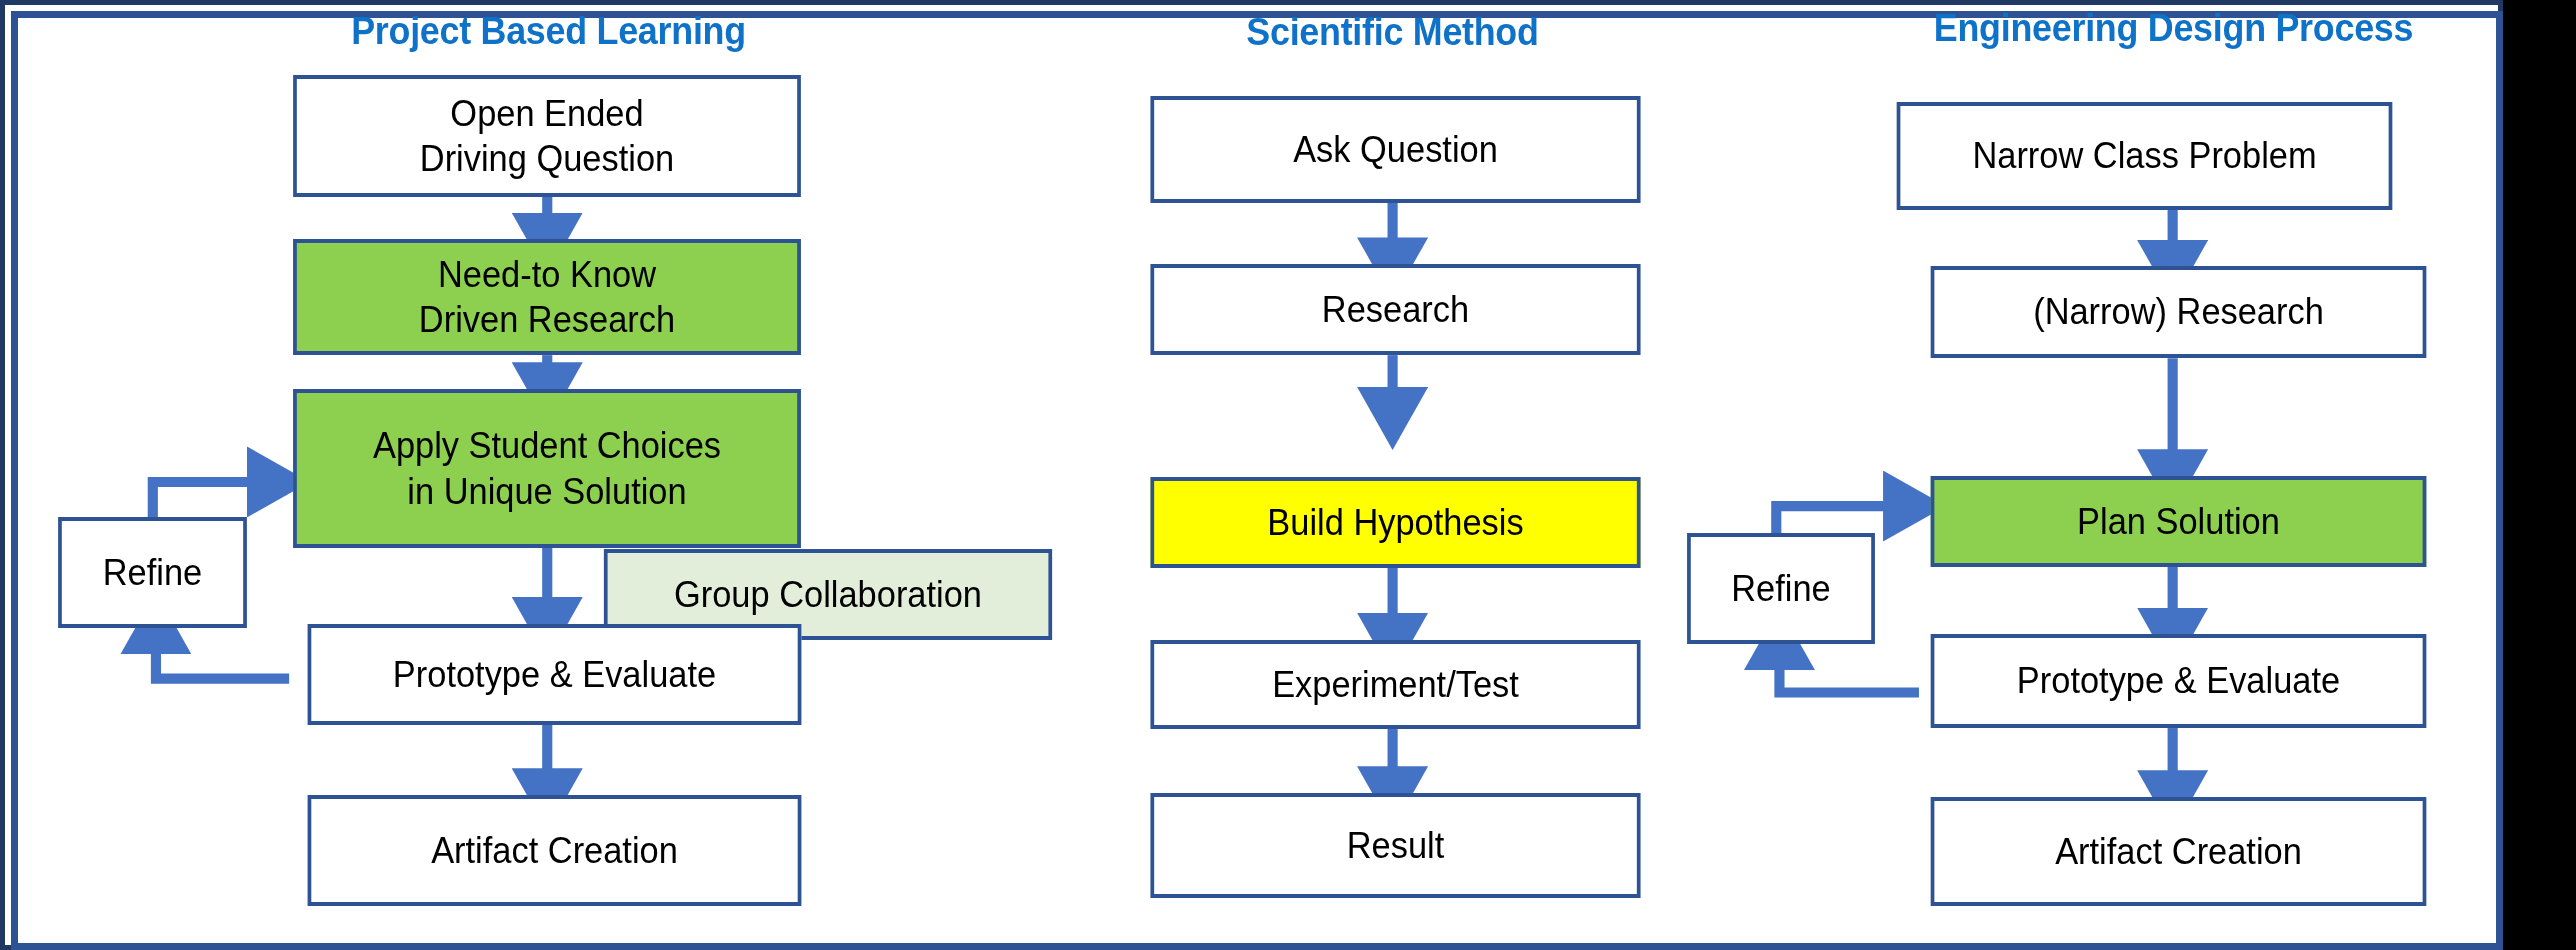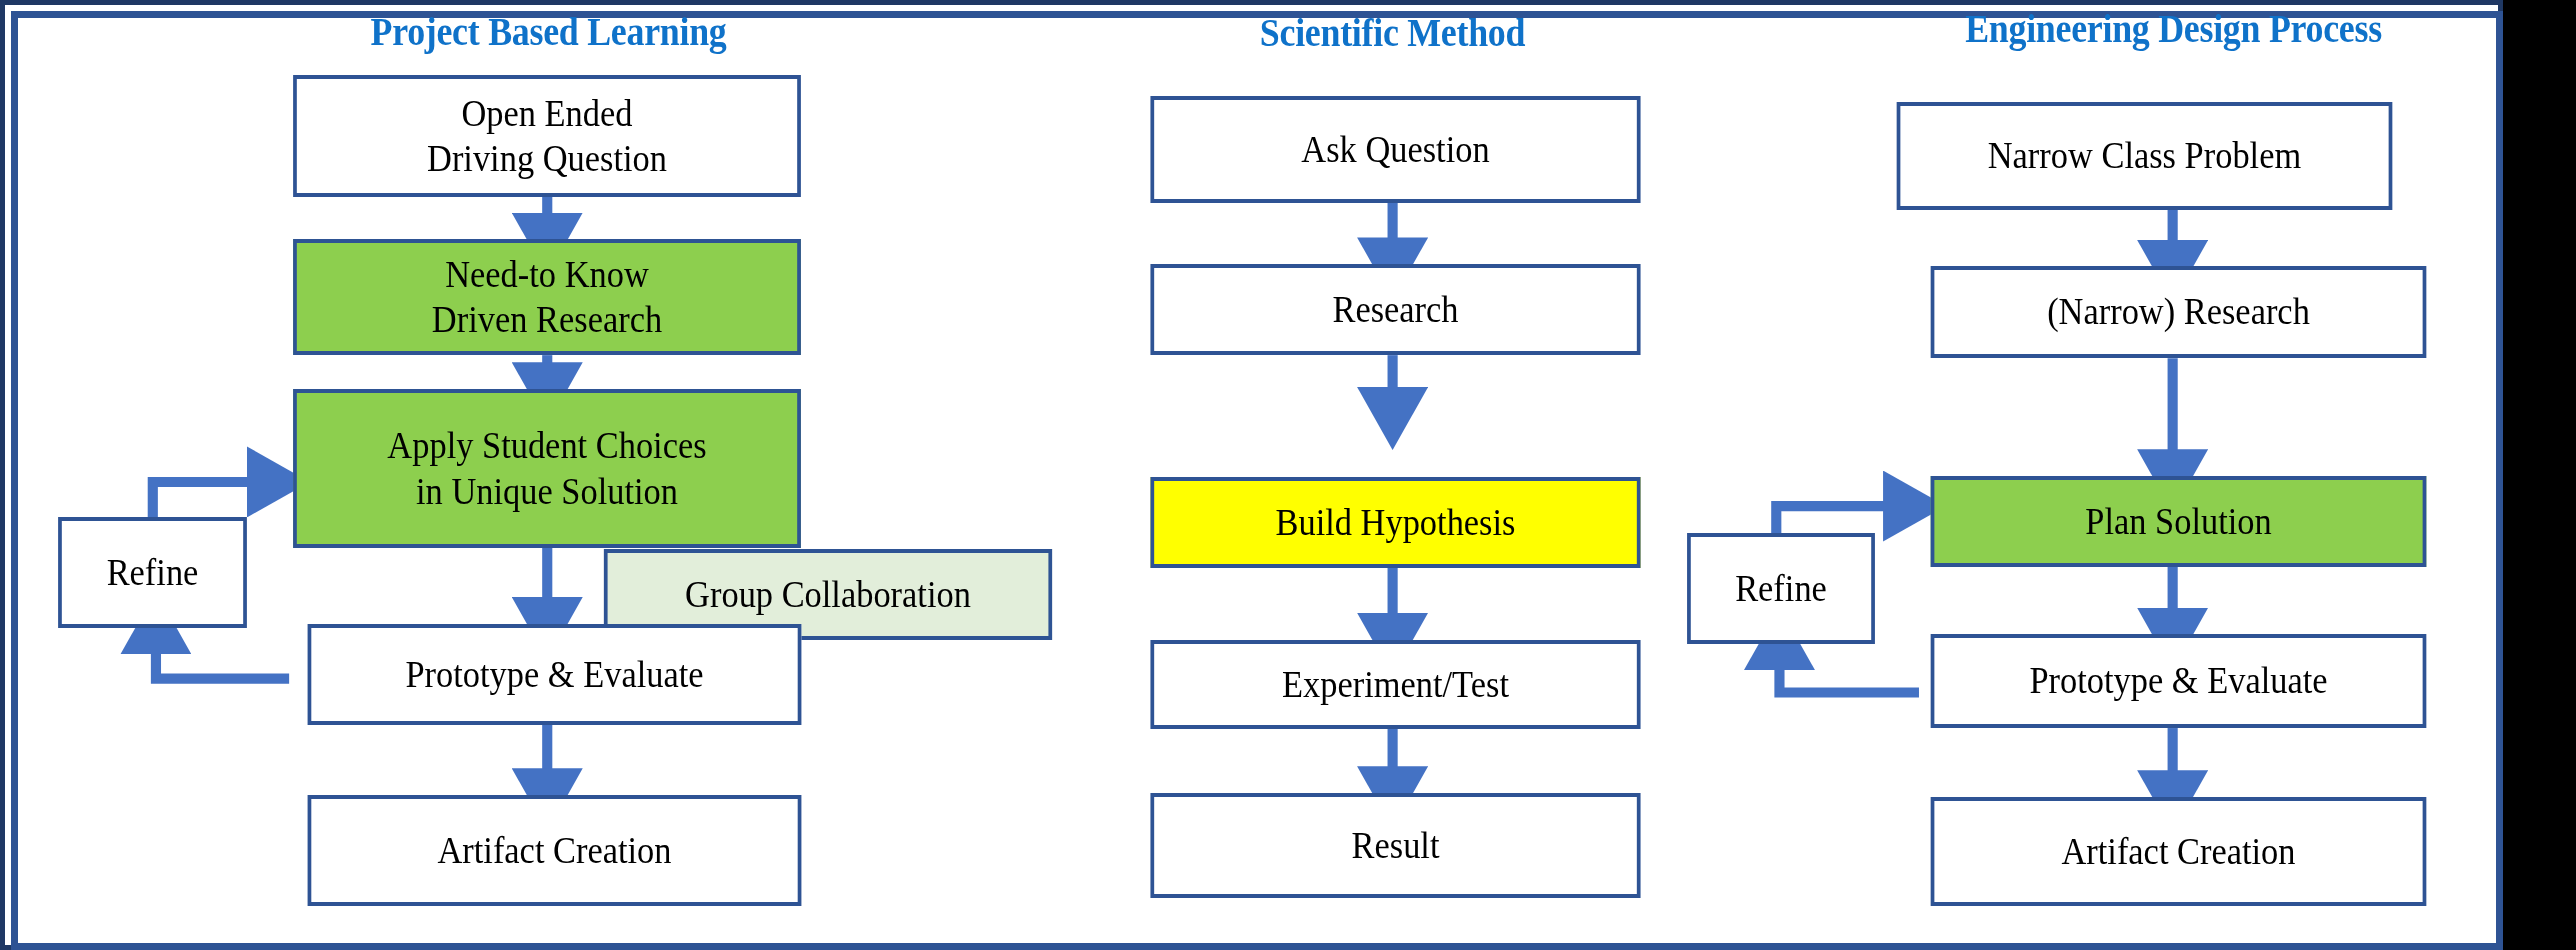--- a/index.html
+++ b/index.html
@@ -1,21 +1,21 @@
 <!DOCTYPE html>
 <html style="font-size:10px"><head>
 <meta charset="utf-8">
 <title>Process Comparison Diagram</title>
 <style>
   html,body{margin:0;padding:0;background:#000;}
   #stage{
     position:relative;
     width:2576px;height:950px;
     background:#000000;
-    font-family:Liberation Serif, serif;
+    font-family:Liberation Sans, sans-serif;
     overflow:hidden;
   }
   
   #canvas{
     position:absolute;left:0;top:0;width:2503px;height:950px;
     background:#ffffff;
     box-sizing:border-box;
     border:5.7px solid #1F3864;
   }
   #innerframe{

